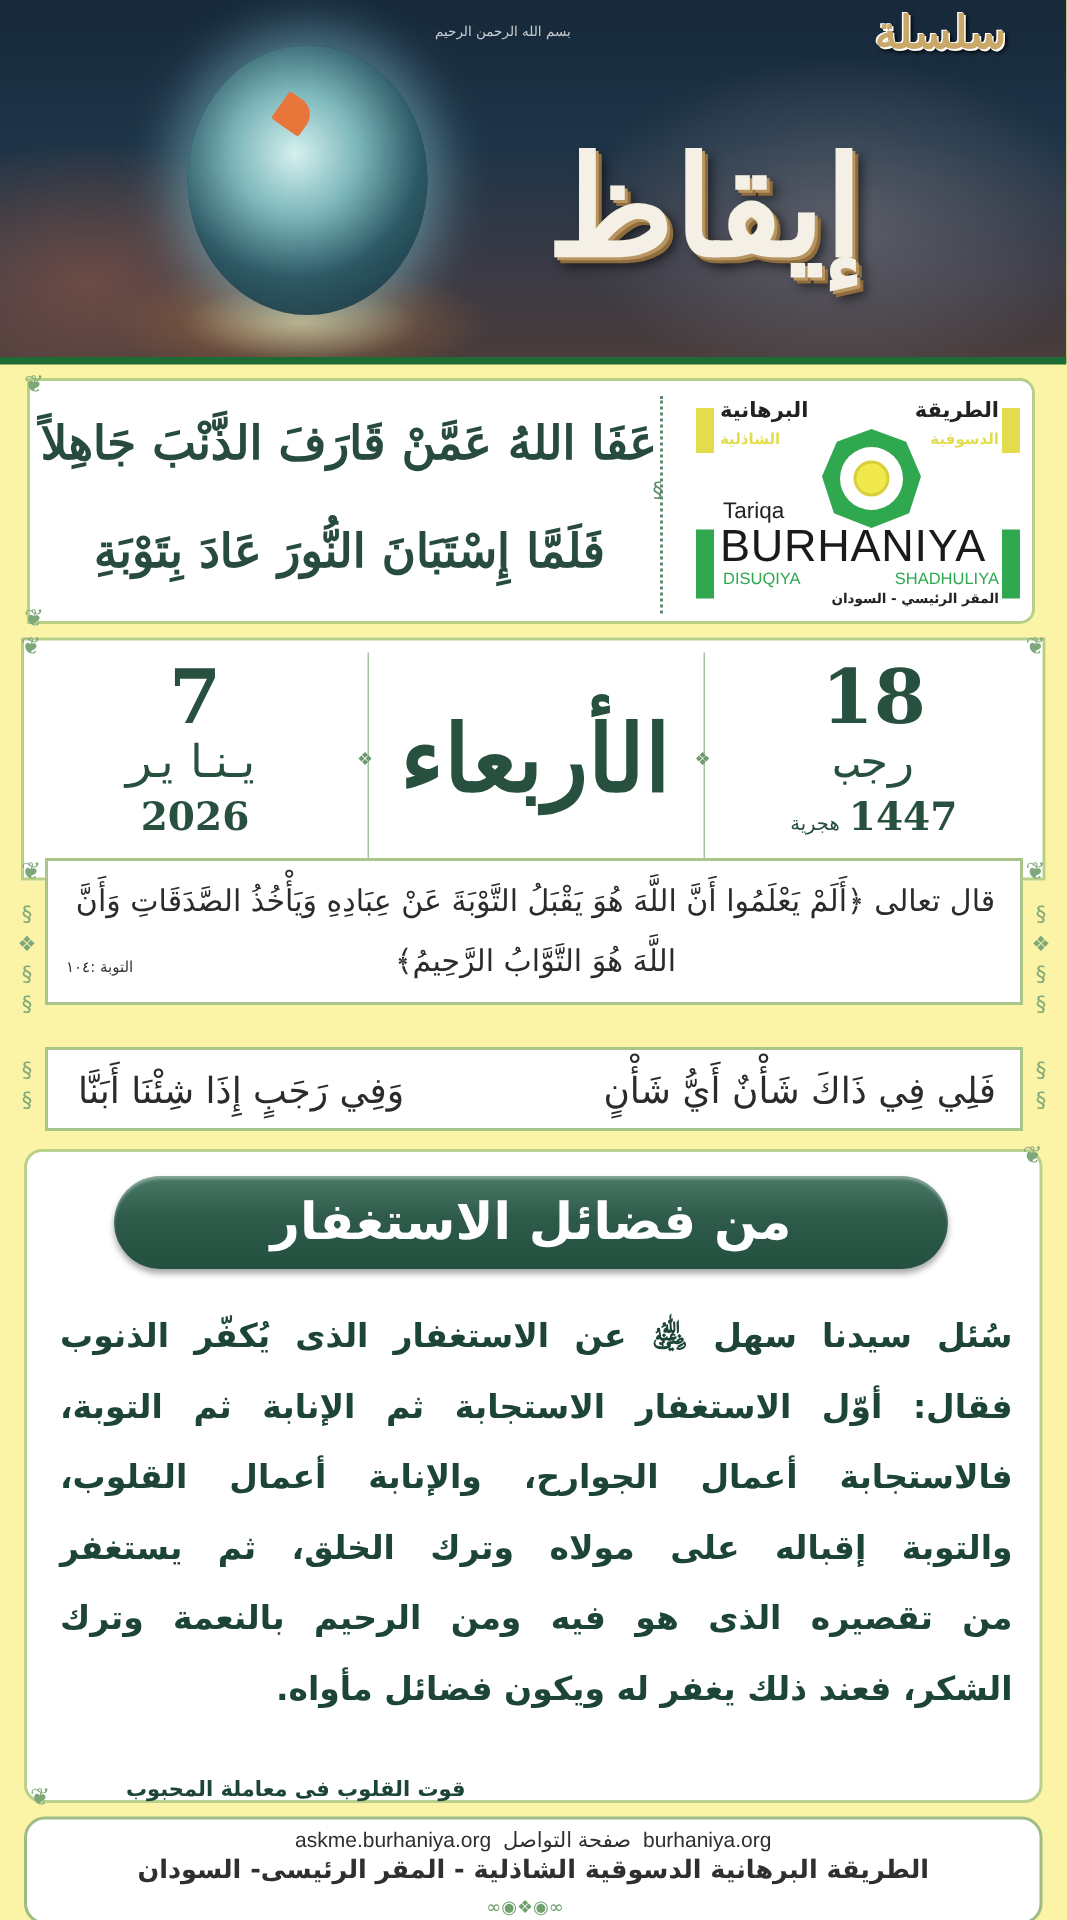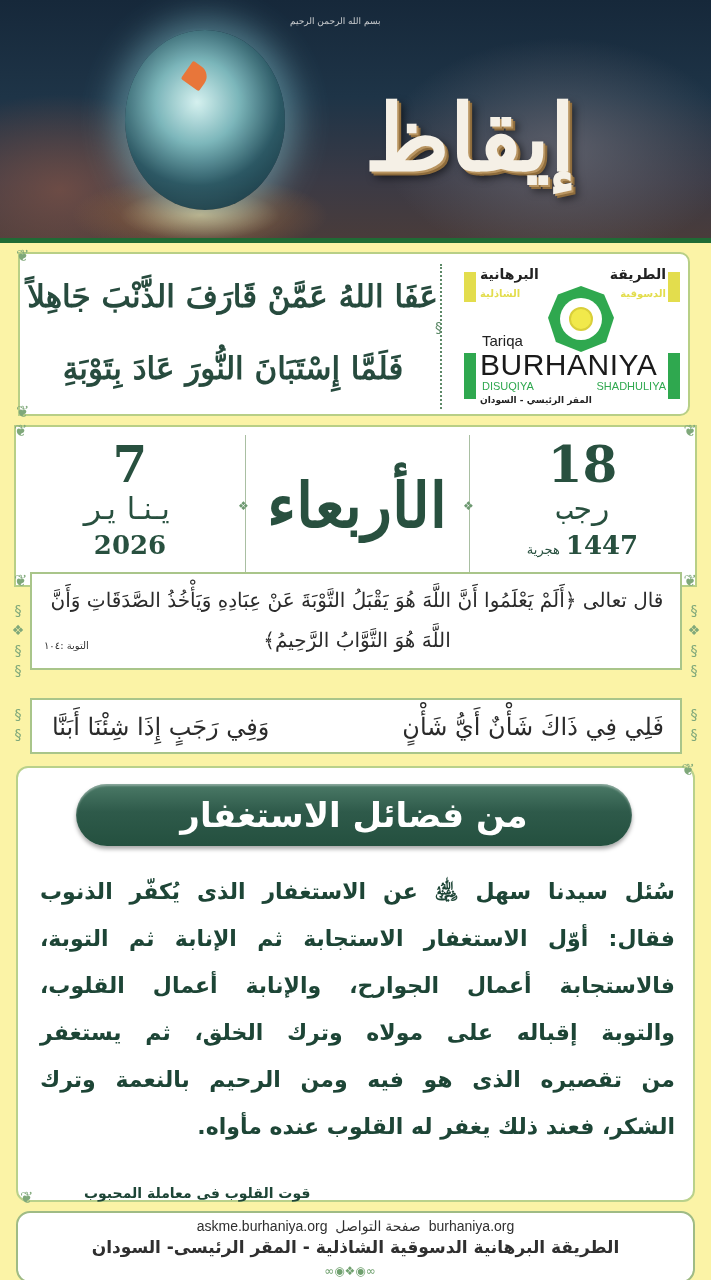--- a/index.html
+++ b/index.html
@@ -108,21 +108,21 @@
   }
   .logo-tariqa { position: absolute; left: 26px; top: 74px; font-family: "Liberation Sans", sans-serif; font-size: 15px; color: #222; }
   .logo-burhaniya {
     position: absolute; left: 24px; top: 92px; width: 186px; text-align: left;
     font-family: Liberation Sans, sans-serif; font-size: 30px; color: #1a1a1a; letter-spacing: 0.5px; line-height: 30px;
   }
   .logo-latin-sub {
     position: absolute; left: 26px; top: 122px; width: 184px; display: flex; justify-content: space-between;
     font-family: "Liberation Sans", sans-serif; font-size: 11px; color: #2fa84f; gap: 17px;
   }
-  .logo-hq { position: absolute; left: 24px; top: 137px; width: 186px; text-align: left; font-size: 9px; font-weight: bold; color: #222; direction: rtl; }
+  .logo-hq { position: absolute; left: 24px; top: 137px; width: 186px; text-align: right; font-size: 9px; font-weight: bold; color: #222; direction: rtl; }
 
   
   .date-panel { left: 14px; top: 425px; width: 683px; height: 162px; }
   .date-col { position: absolute; top: 0; height: 158px; text-align: center; color: #28503f; }
   .date-col.greg { left: 0; width: 228px; }
   .date-col.day { left: 230px; width: 222px; }
   .date-col.hijri { left: 454px; width: 225px; }
   .vline { position: absolute; top: 8px; width: 1px; height: 142px; background: #a9bfa2; }
   .vline.a { left: 229px; } .vline.b { left: 453px; }
   .vknot { position: absolute; top: 72px; font-size: 12px; color: #6c9870; }
@@ -193,20 +193,21 @@
     position: absolute; left: 290px; top: 1264px; width: 120px; text-align: center; color: #6fa06e; font-size: 12px;
   }
 </style>
 </head>
 <body>
 
 <div class="banner">
   <div class="globe"></div>
   <div class="globe-shape"></div>
   <div class="bismillah">بسم الله الرحمن الرحيم</div>
+  <div class="series-label">سلسلة</div>
   <div class="title">إيقاظ الهمم</div>
 </div>
 <div class="banner-bottom-line"></div>
 
 <div class="panel poem-panel">
   <span class="corner" style="left:-4px;top:-6px;">❦</span>
   <span class="corner" style="left:-4px;bottom:-6px;">❦</span>
   <div class="poem-lines">
     <div class="poem-line">عَفَا اللهُ عَمَّنْ قَارَفَ الذَّنْبَ جَاهِلاً</div>
     <div class="poem-line">فَلَمَّا إِسْتَبَانَ النُّورَ عَادَ بِتَوْبَةِ</div>
@@ -290,21 +291,21 @@
 <div class="panel article-panel">
   <span class="corner" style="right:-2px;top:-6px;">❦</span>
   <span class="corner" style="left:2px;bottom:-6px;">❦</span>
   <div class="article-title">من فضائل الاستغفار</div>
   <div class="article-body">
     <div>سُئل سيدنا سهل ﵁ عن الاستغفار الذى يُكفّر الذنوب</div>
     <div>فقال: أوّل الاستغفار الاستجابة ثم الإنابة ثم التوبة،</div>
     <div>فالاستجابة أعمال الجوارح، والإنابة أعمال القلوب،</div>
     <div>والتوبة إقباله على مولاه وترك الخلق، ثم يستغفر</div>
     <div>من تقصيره الذى هو فيه ومن الرحيم بالنعمة وترك</div>
-    <div class="last">الشكر، فعند ذلك يغفر له القلوب عنده مأواه.</div>
+    <div class="last">الشكر، فعند ذلك يغفر له ويكون فضائل مأواه.</div>
   </div>
   <div class="article-source">قوت القلوب فى معاملة المحبوب</div>
 </div>
 
 <div class="panel footer-panel">
   <div class="footer-links">
     <span>burhaniya.org</span>
     <span>صفحة التواصل</span>
     <span>askme.burhaniya.org</span>
   </div>

